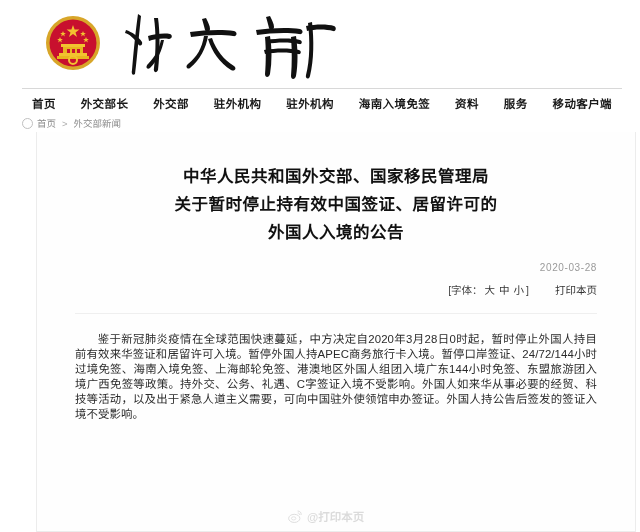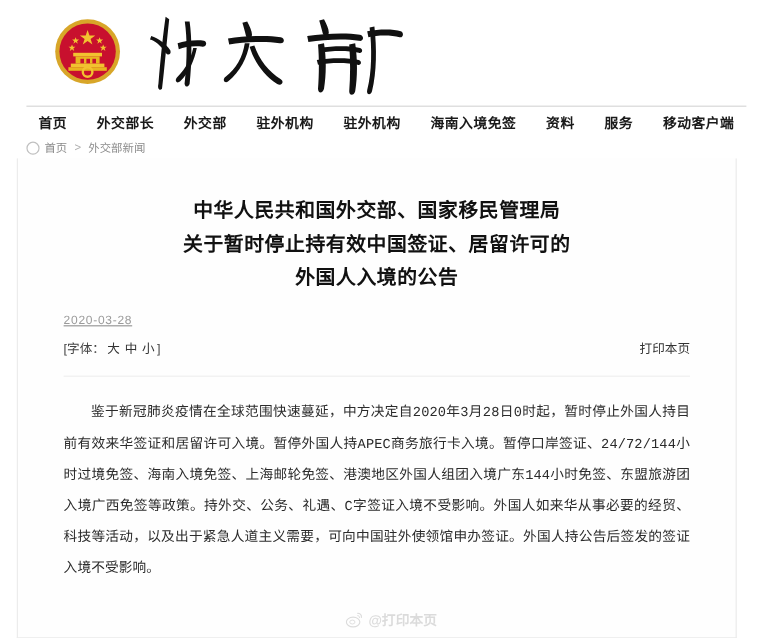--- a/index.html
+++ b/index.html
@@ -50,56 +50,56 @@
   .crumb-icon{
     width:9px;height:9px;border:1px solid #c0c0c0;border-radius:50%;
     display:inline-block;flex:none;
   }
   .crumb-text{font-size:9.5px;color:#8b8b8b;white-space:nowrap;}
   .crumb-link{font-size:9.5px;color:#8b8b8b;cursor:pointer;}
   .crumb-sep{font-size:9.5px;color:#adadad;margin:0 2px;}
 
   
   .card{
-    position:absolute;left:14px;top:132px;width:600px;height:400px;
+    position:absolute;left:36px;top:132px;width:600px;height:400px;
     background:#fefefe;border:1px solid #ececec;border-top:none;
     box-sizing:border-box;
   }
   .card-inner{padding:0 38px;}
 
   .title-block{padding-top:30px;text-align:center;}
   .title-line{
     font-size:16.5px;font-weight:bold;color:#111;
     line-height:28px;letter-spacing:.5px;
   }
 
   .date{
-    text-align:left;font-size:10px;color:#9a9a9a;
-    margin-top:16px;letter-spacing:.6px;text-decoration:underline;
+    text-align:right;font-size:10px;color:#9a9a9a;
+    margin-top:16px;letter-spacing:.6px;
   }
 
   .toolrow{
-    display:flex;justify-content:space-between;align-items:center;
+    display:flex;justify-content:flex-end;align-items:center;
     gap:26px;margin-top:9px;font-size:10.5px;color:#555;
   }
   .fontsel{white-space:nowrap;color:#444;}
   .fontsel .fs{cursor:pointer;margin:0 2px;color:#333;}
   .print{cursor:pointer;color:#333;white-space:nowrap;}
 
   .divider{
     margin:16px 0 0 0;height:1px;background:#efefef;
   }
 
   .body{
     padding-top:18px;
   }
   .para{
-    font-size:11.4px;line-height:26px;color:#2b2b2b;
+    font-size:11.4px;line-height:15px;color:#2b2b2b;
     text-align:justify;text-justify:inter-ideograph;
-    text-indent:2em;margin:0 0 12px 0;letter-spacing:.1px;font-family:Liberation Mono, monospace;
+    text-indent:2em;margin:0 0 12px 0;letter-spacing:.1px;
   }
 
   
   .watermark{
     position:absolute;left:288px;top:508px;
     display:flex;align-items:center;gap:4px;
     opacity:.30;
   }
   .wm-logo{width:15px;height:15px;flex:none;}
   .wm-text{font-size:11.5px;color:#8d8d8d;font-weight:bold;white-space:nowrap;}

